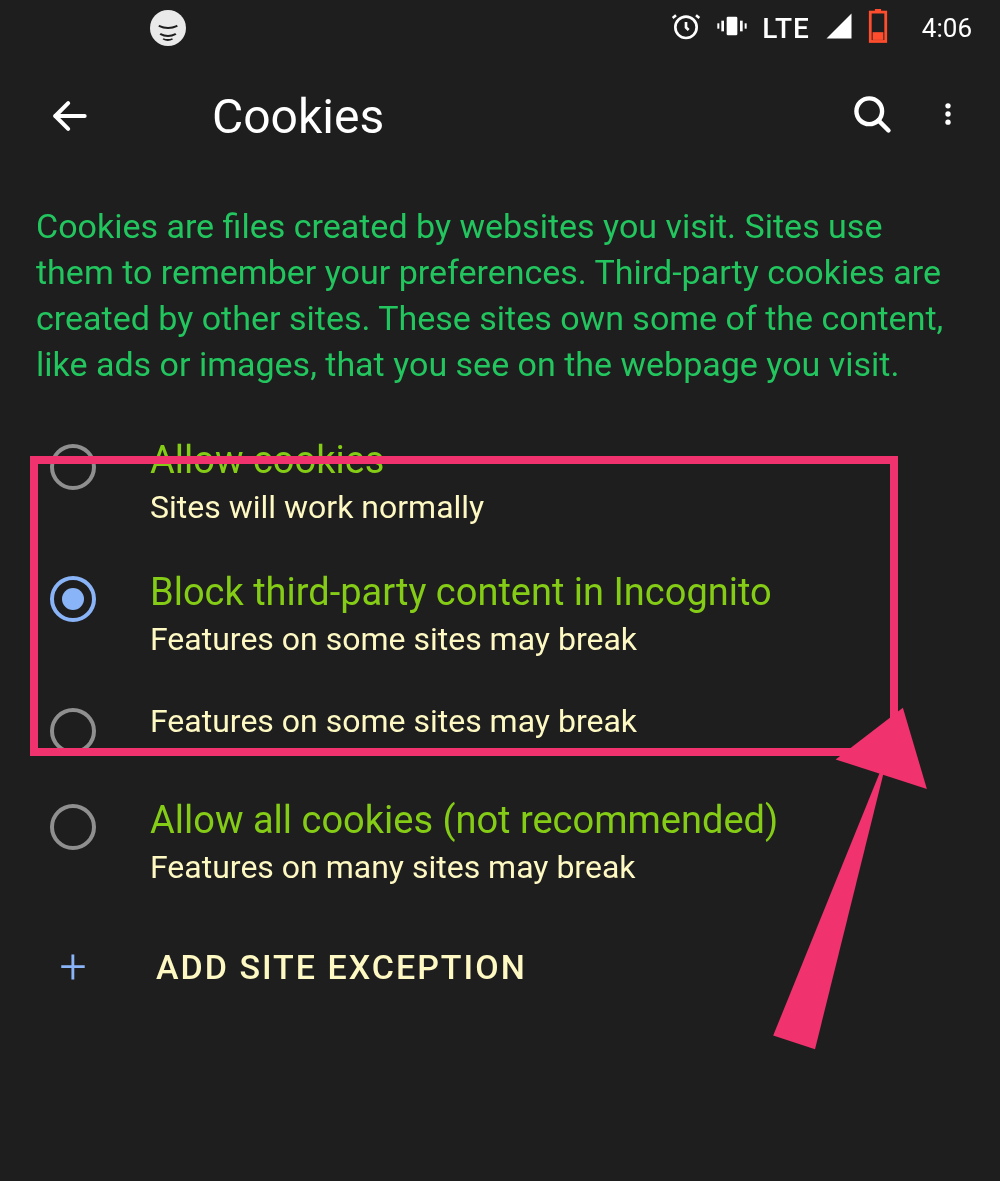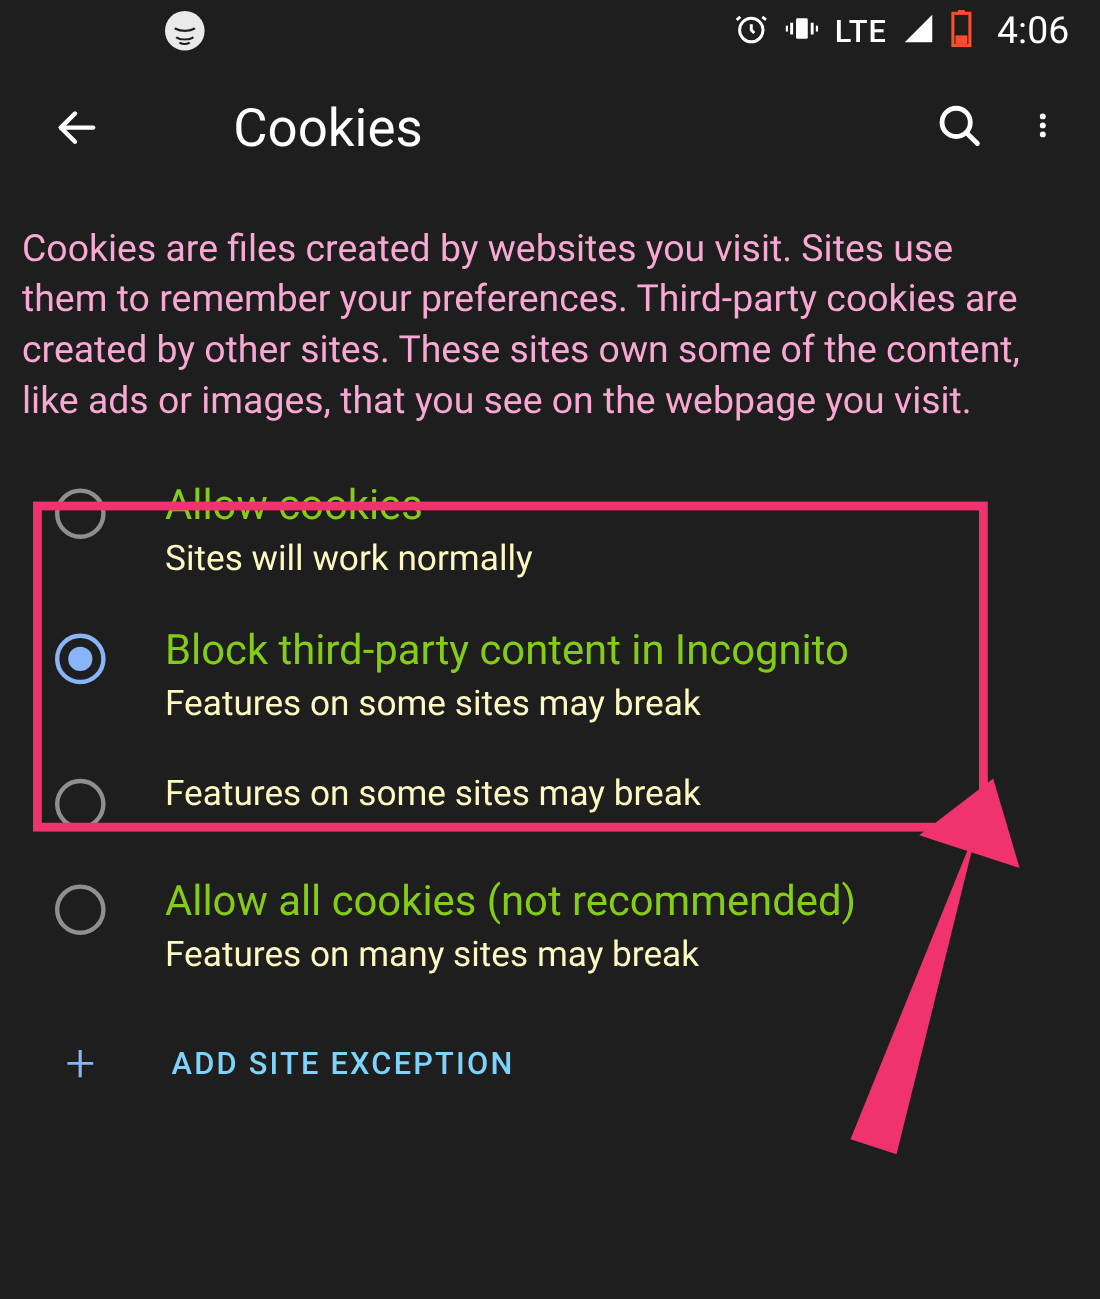--- a/index.html
+++ b/index.html
@@ -23,21 +23,21 @@
     height: 56px;
     display: flex;
     align-items: center;
     justify-content: space-between;
     padding: 0 20px 0 150px;
     color: #fff;
   }
   .status-left { display: flex; align-items: center; }
   .status-right { display: flex; align-items: center; gap: 14px; }
   .status-right .lte { font-size: 28px; font-weight: 500; letter-spacing: 1px; }
-  .status-right .time { font-size: 34px; font-weight: 400; margin-left: 8px; }
+  .status-right .time { font-size: 26px; font-weight: 400; margin-left: 20px; }
   .spotify-icon {
     width: 36px; height: 36px;
     border-radius: 50%;
     background: #eaeaea;
     position: relative;
   }
   .spotify-icon::before,
   .spotify-icon::after {
     content: "";
     position: absolute;
@@ -75,24 +75,24 @@
     font-size: 48px;
     font-weight: 400;
     margin-left: 70px;
     color: #fff;
     flex: 1;
   }
   .appbar-actions { display: flex; align-items: center; gap: 40px; margin-right: 10px; }
 
   
   .description {
-    padding: 28px 40px 10px 20px;
+    padding: 28px 40px 10px 36px;
     font-size: 34px;
     line-height: 1.35;
-    color: #f9a8d4;
+    color: #22c55e;
   }
 
   
   .radio-list { padding: 18px 0 0 0; }
   .radio-item {
     display: flex;
     align-items: flex-start;
     padding: 22px 40px 22px 50px;
     position: relative;
     cursor: pointer;
@@ -175,23 +175,23 @@
   .add-plus {
     width: 46px; height: 46px;
     display: flex; align-items: center; justify-content: center;
     color: #8ab4f8;
     font-size: 48px;
     font-weight: 300;
     line-height: 1;
   }
   .add-label {
     margin-left: 60px;
-    font-size: 28px;
+    font-size: 34px;
     letter-spacing: 2px;
-    color: #7dd3fc;
+    color: #fef9c3;
     font-weight: 500;
   }
 
   
   .icon { display: inline-block; }
 </style>
 </head>
 <body>
 
 <div class="screen">

